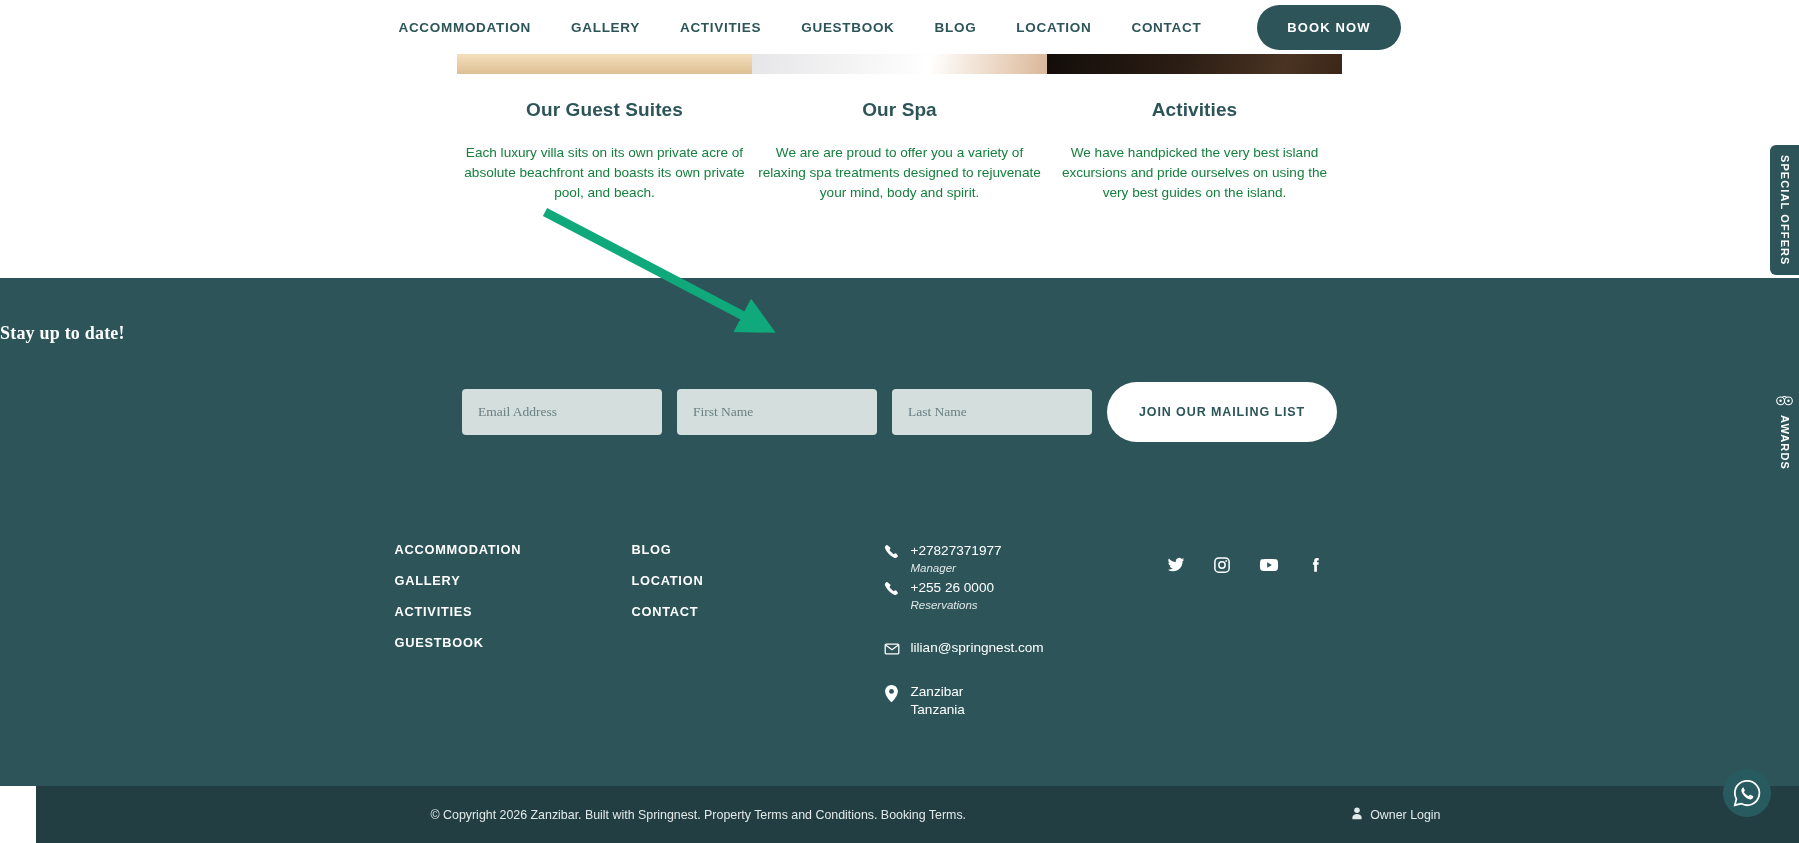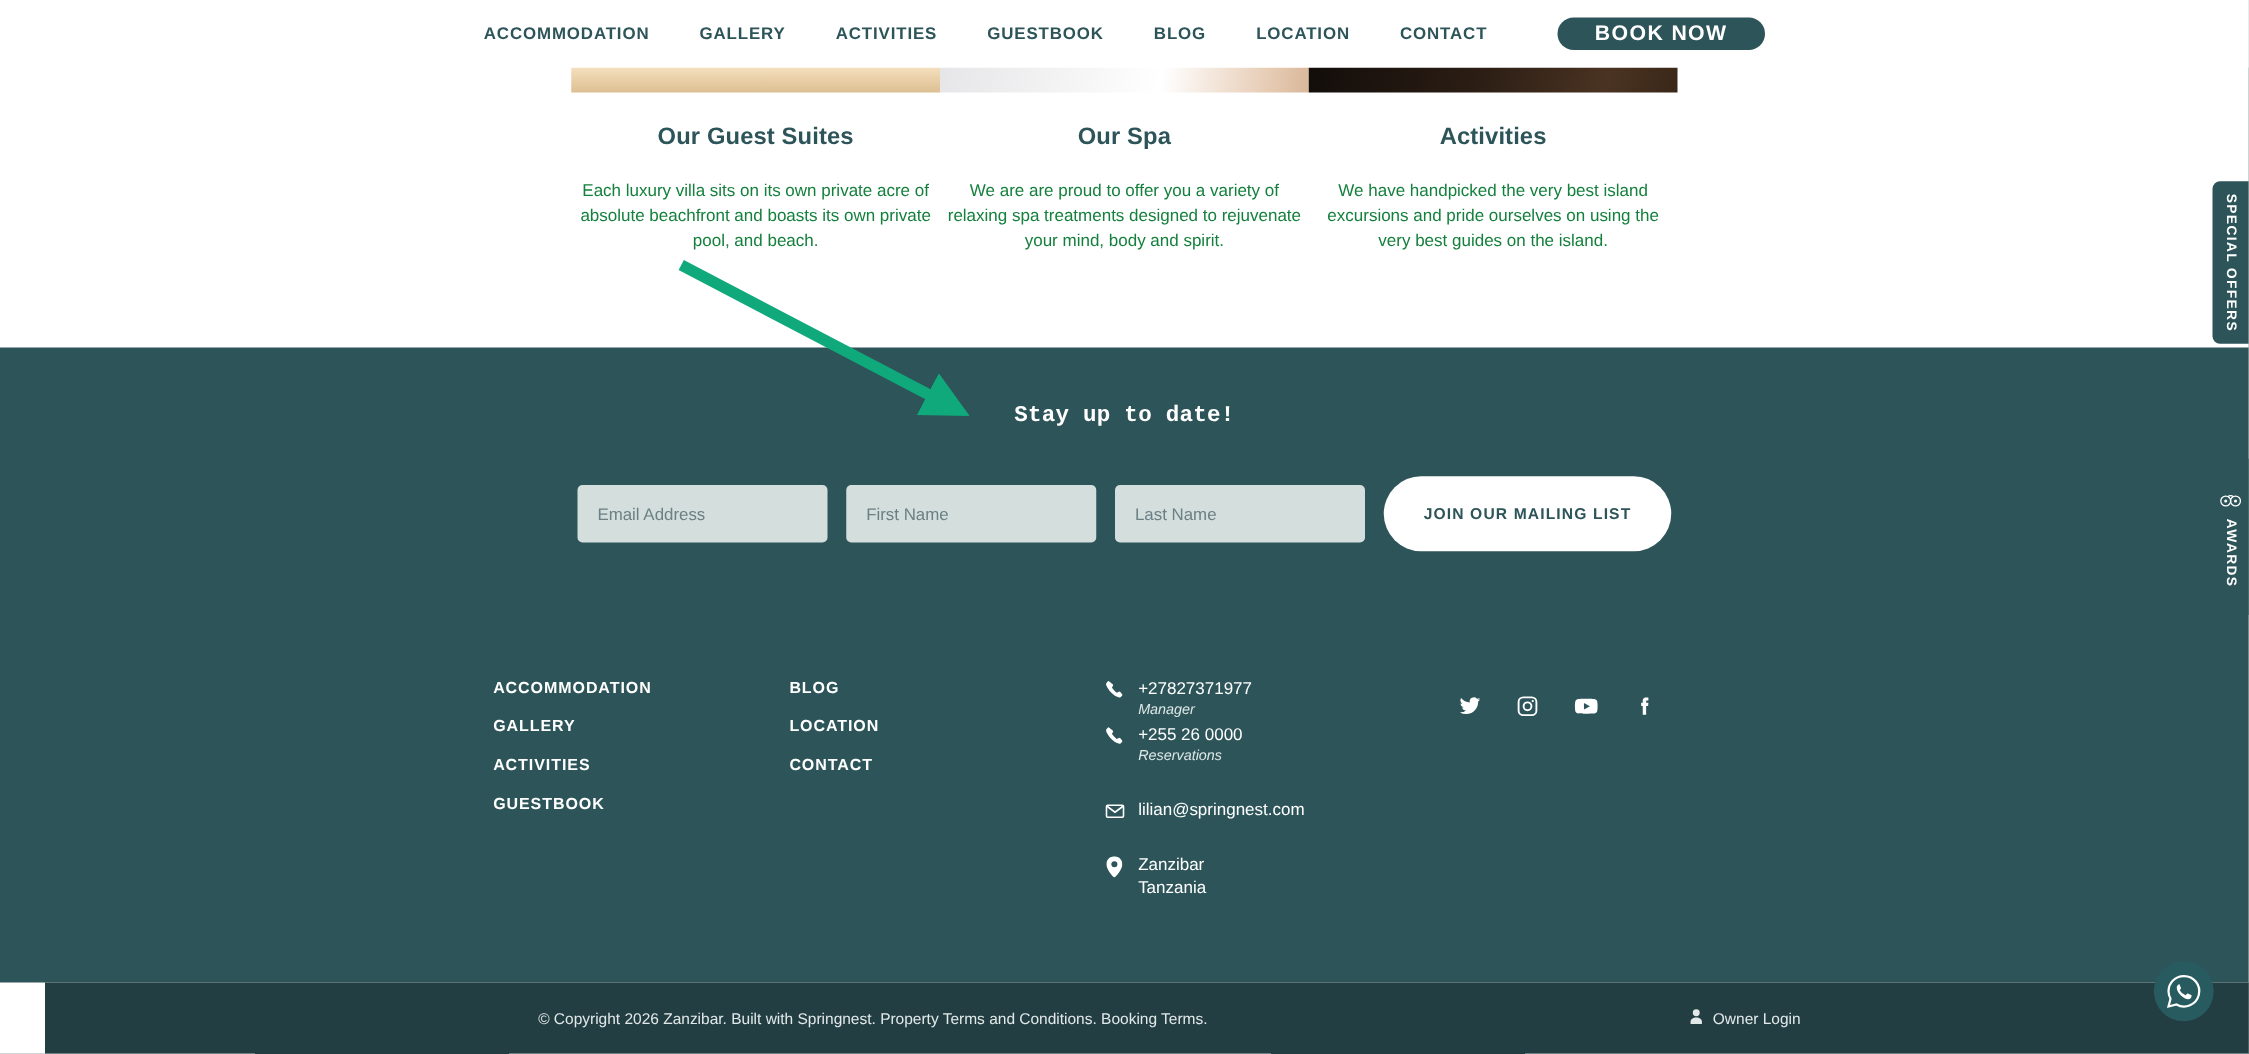--- a/index.html
+++ b/index.html
@@ -45,23 +45,23 @@
     white-space: nowrap;
     cursor: pointer;
   }
   .book-now {
     margin-left: 16px;
     background: #2d5559;
     color: #ffffff;
     border: none;
     border-radius: 999px;
     padding: 0 30px;
-    height: 26px;
-    font-family: "Liberation Sans", sans-serif;
-    font-size: 17px;
+    height: 45px;
+    font-family: "Liberation Sans", sans-serif;
+    font-size: 13px;
     font-weight: 700;
     letter-spacing: 1.1px;
     cursor: pointer;
     white-space: nowrap;
   }
 
   
   .cards {
     position: absolute;
     top: 54px; left: 0;
@@ -106,42 +106,41 @@
   
   .newsletter {
     position: absolute;
     top: 278px; left: 0;
     width: 1799px;
     height: 508px;
     background: #2d5559;
   }
   .newsletter-title {
     margin-top: 45px;
-    text-align: center;
     color: #ffffff;
-    font-family: Liberation Mono, monospace;
+    font-family: Liberation Serif, serif;
     font-size: 18px;
     font-weight: 700;
     letter-spacing: 0.2px;
   }
   .signup-row {
     margin-top: 38px;
     display: flex;
     justify-content: center;
     align-items: center;
     gap: 15px;
   }
   .field {
     width: 200px;
     height: 46px;
     background: #d3dedd;
     border: none;
     border-radius: 4px;
     padding: 0 16px;
-    font-family: Liberation Sans, sans-serif;
+    font-family: Liberation Serif, serif;
     font-size: 13.5px;
     color: #3b4f52;
     outline: none;
   }
   .field::placeholder { color: #6b8084; }
   .join-btn {
     height: 60px;
     padding: 13px 32px;
     border: none;
     border-radius: 999px;

